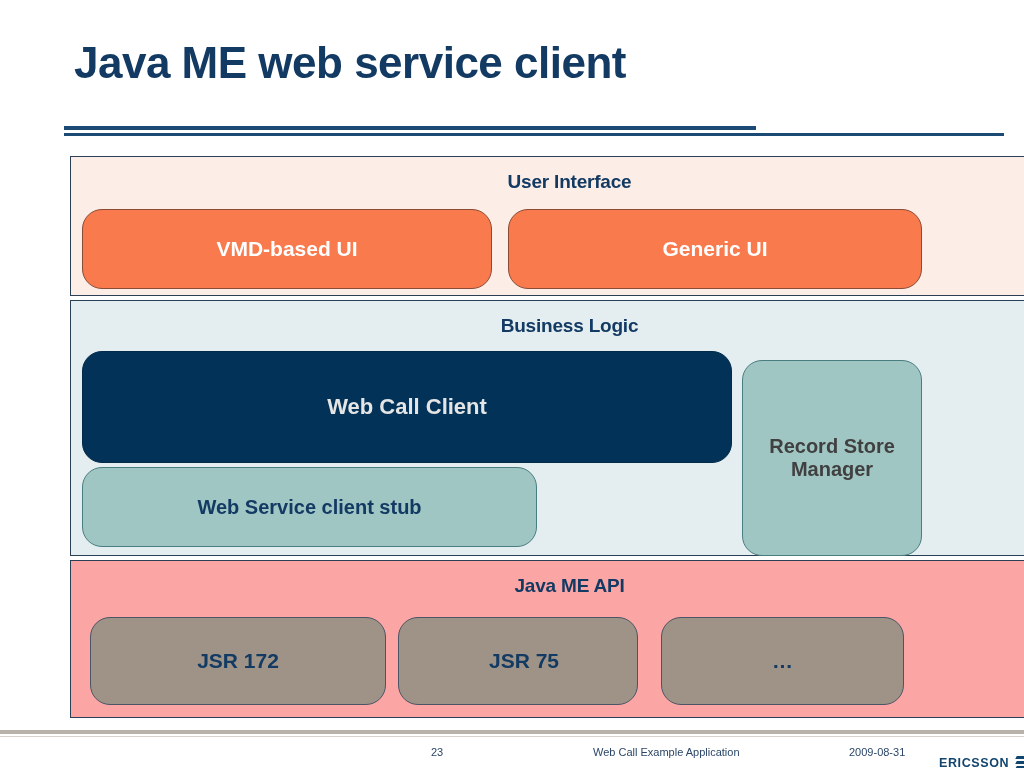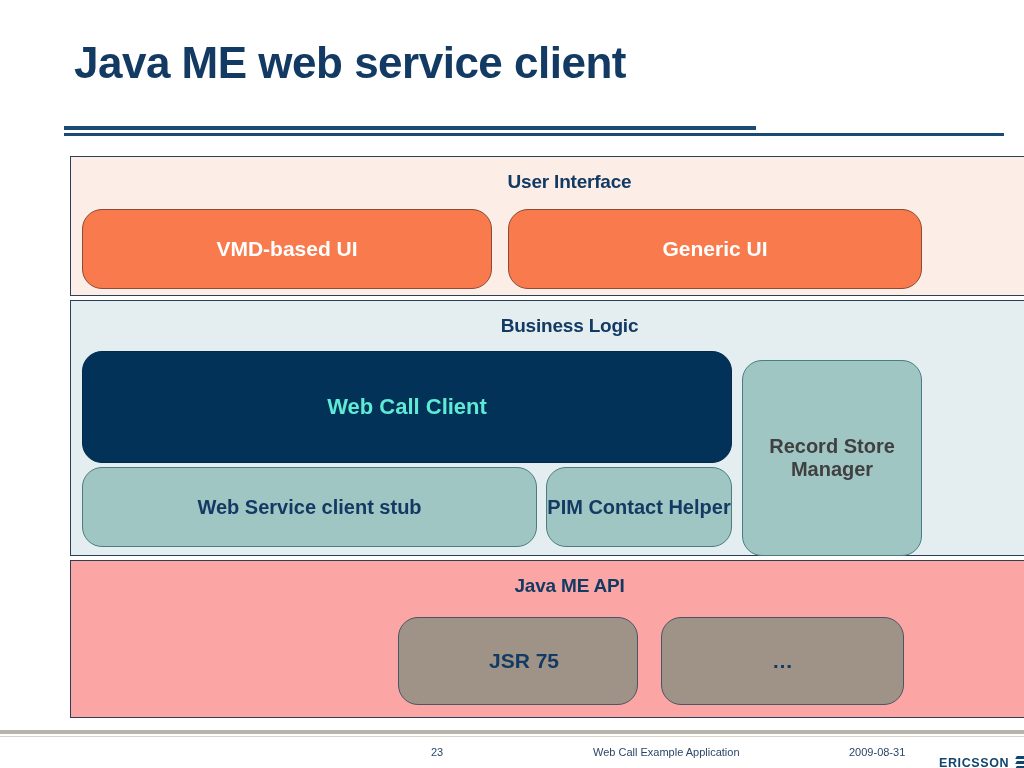--- a/index.html
+++ b/index.html
@@ -112,21 +112,21 @@
     top: 144px;
     height: 256px;
     background: #e4edf0;
   }
   #box-web-call-client {
     left: 11px;
     top: 50px;
     width: 650px;
     height: 112px;
     background: #023258;
-    color: #5eead4;
+    color: #e5e5e5;
     font-size: 22px;
     border-color: #022a49;
   }
   #box-web-service-stub {
     left: 11px;
     top: 166px;
     width: 455px;
     height: 80px;
     background: #a0c6c4;
     color: #123a63;
@@ -268,28 +268,28 @@
     <div class="box box-orange" id="box-generic-ui">Generic UI</div>
   </div>
 
   <div class="layer" id="layer-business">
     <div class="layer-title">Business Logic</div>
 
     <div class="box" id="box-web-call-client">Web Call Client</div>
 
     <div class="box" id="box-web-service-stub">Web Service client stub</div>
 
-    <div class="box" id="box-pim-contact-helper">PIM Contact Helper</div>
 
     <div class="box" id="box-record-store-manager">Record Store Manager</div>
   </div>
 
   <div class="layer" id="layer-javame">
     <div class="layer-title">Java ME API</div>
 
+    <div class="box box-api" id="box-jsr172">JSR 172</div>
 
     <div class="box box-api" id="box-jsr75">JSR 75</div>
 
     <div class="box box-api" id="box-etc">…</div>
   </div>
 
 </div>
 
 <div id="footer-rule"></div>
 <div id="footer-rule-thin"></div>

